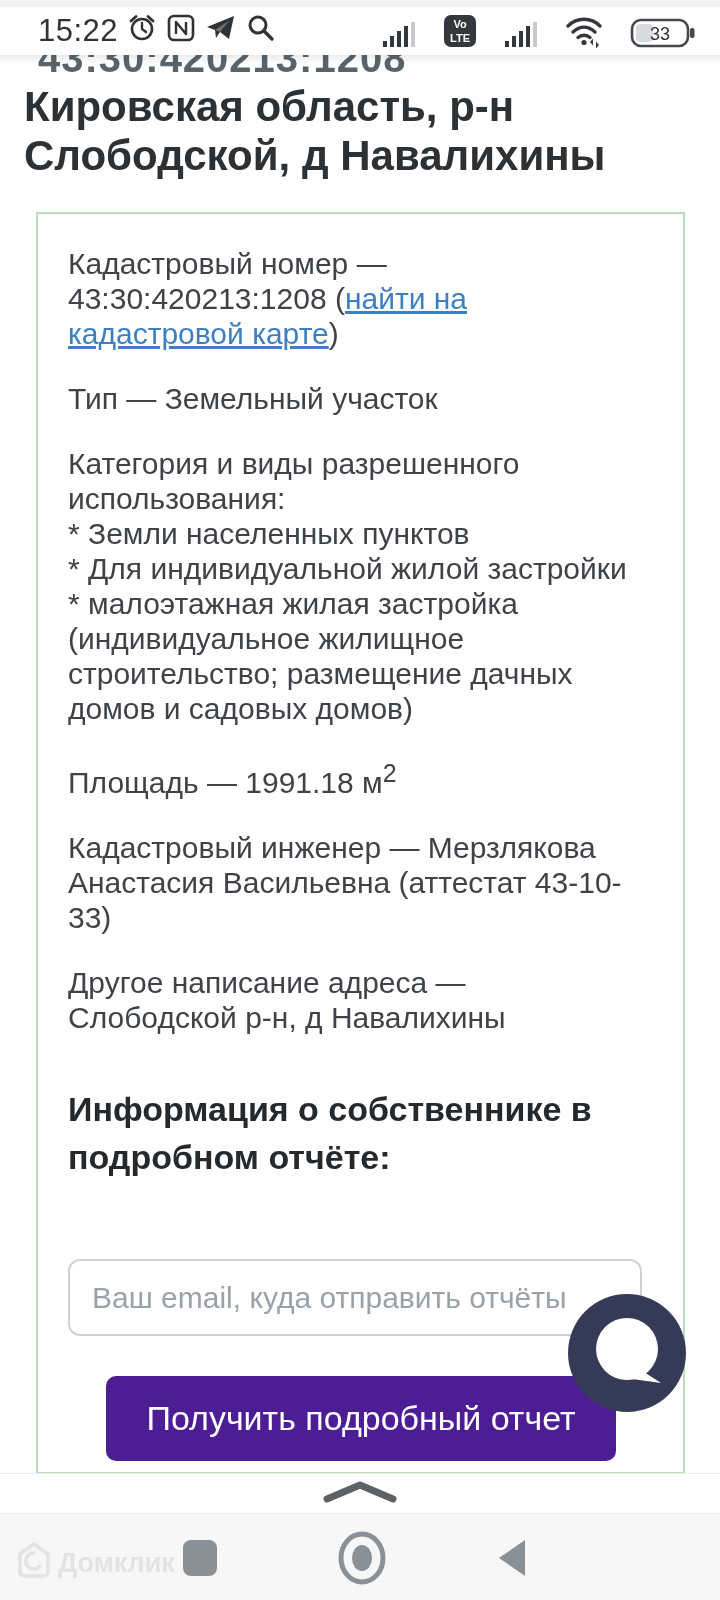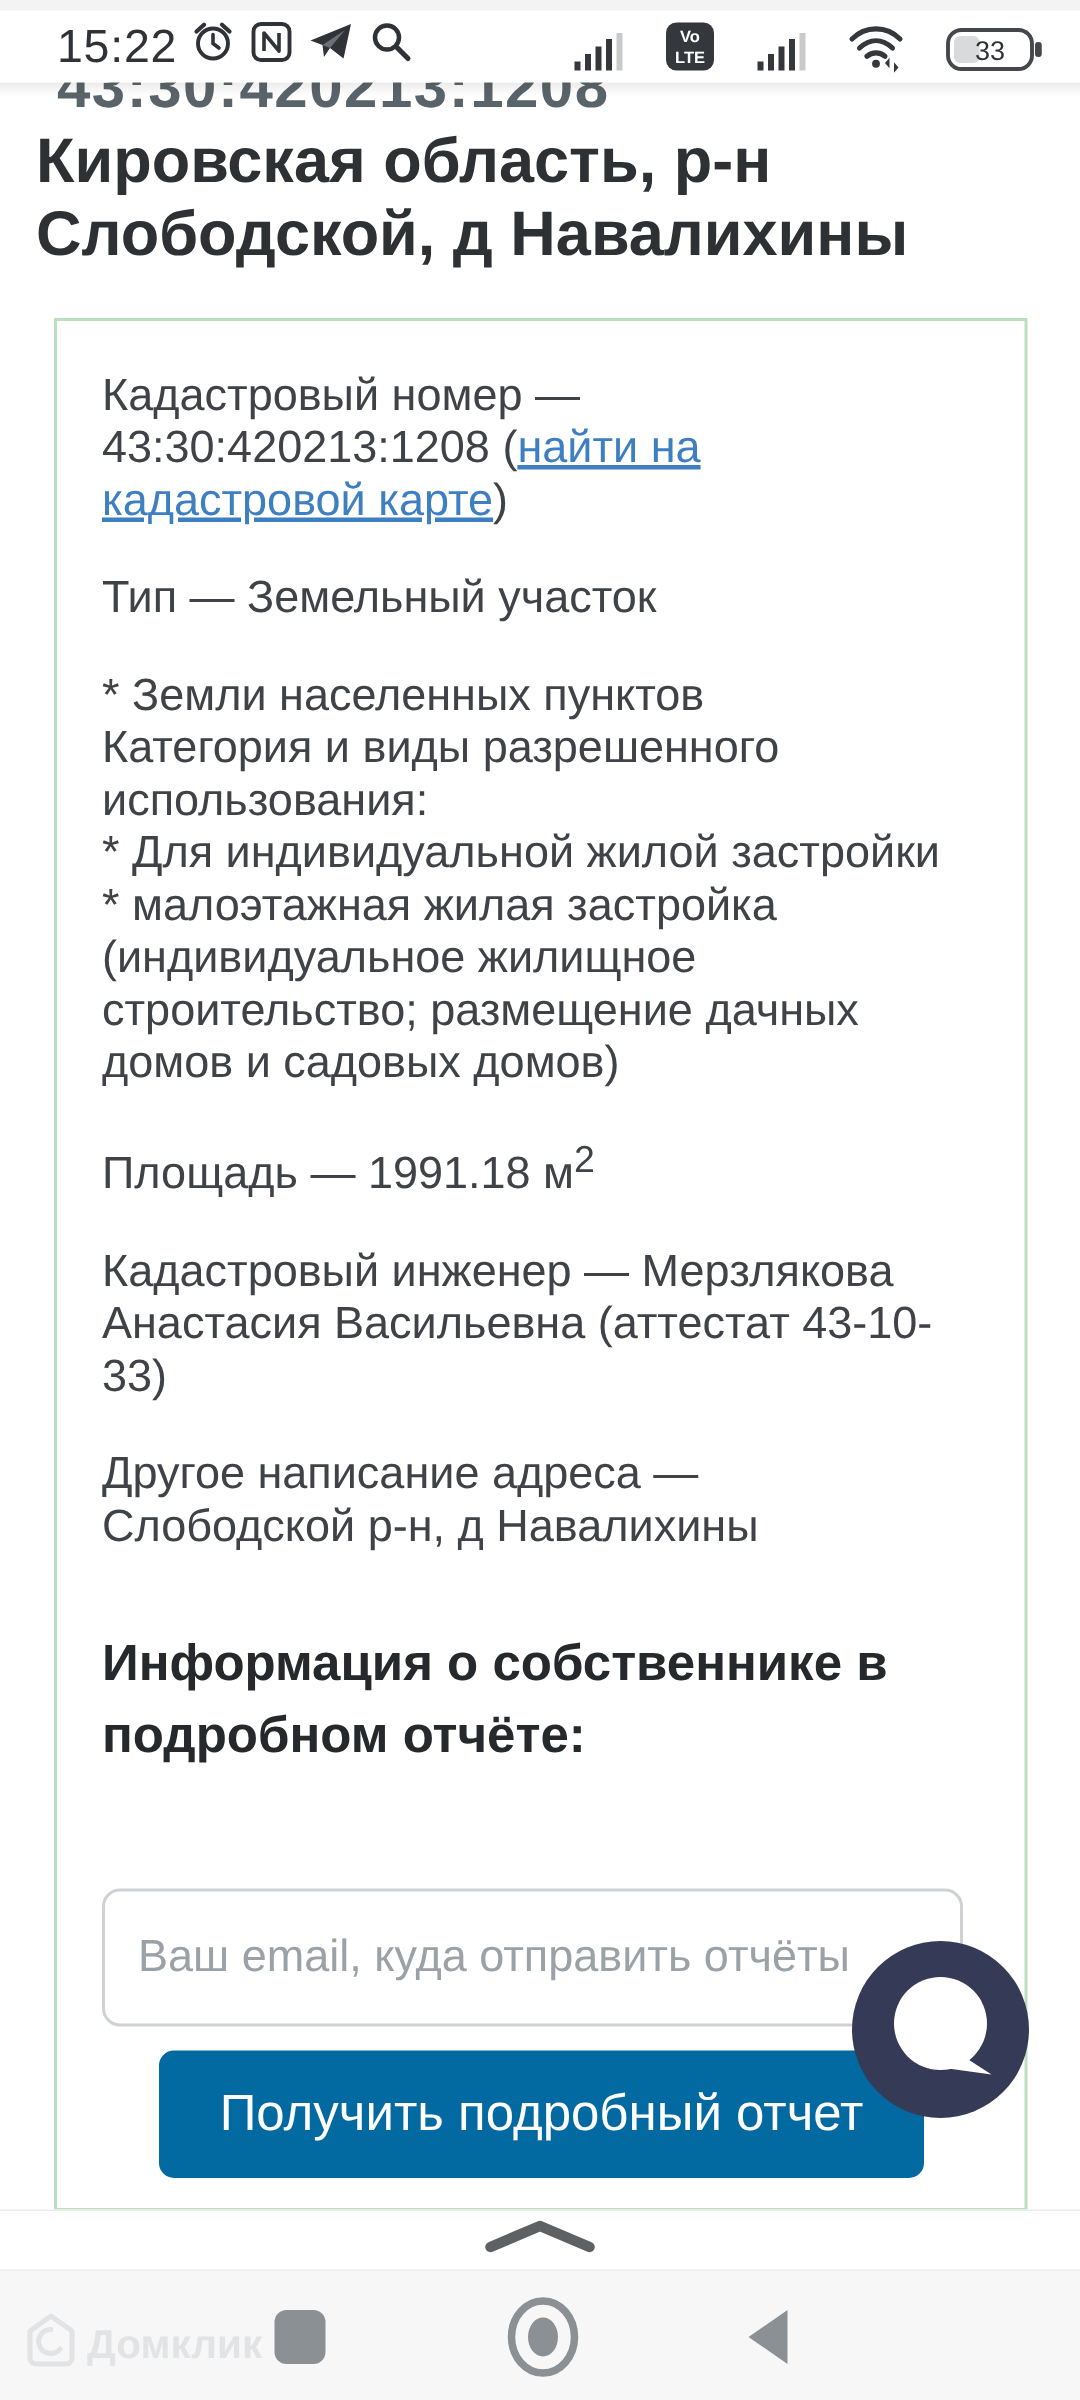--- a/index.html
+++ b/index.html
@@ -23,25 +23,25 @@
 
   .page-title { position:absolute; top:82px; left:24px; width:630px;
                 font-size:42px; line-height:49px; font-weight:700; color:#2d3134; }
 
   .card { position:absolute; top:212px; left:36px; width:649px; height:1262px;
           border:2px solid #badfbc; background:#fff; padding:32px 30px 0 30px; }
   .card p, .card .para { width:560px; font-size:30px; line-height:35px; color:#3f4347; margin:0 0 30px 0; }
   .card a.map-link { color:#3e7fc1; text-decoration:underline; }
   .section-heading { width:560px; font-size:34px; line-height:48px; font-weight:700; color:#25292c;
                      margin:50px 0 0 0; }
-  .email-input { margin-top:78px; width:574px; height:92px; border:2px solid #cfd2d4; border-radius:12px;
+  .email-input { margin-top:78px; width:574px; height:77px; border:2px solid #cfd2d4; border-radius:12px;
                  padding:0 22px; font-size:30px; color:#3f4347; outline:none;
                  font-family:"Liberation Sans", sans-serif; }
   .email-input::placeholder { color:#9aa1a7; }
-  .submit-btn { display:block; margin:16px 0 0 38px; width:510px; height:85px; background:#0369a1;
+  .submit-btn { display:block; margin:40px 0 0 38px; width:510px; height:85px; background:#4c1d95;
                 border:none; border-radius:10px; color:#fff; font-size:34px;
                 font-family:"Liberation Sans", sans-serif; white-space:nowrap; overflow:hidden; }
 
   
   .chat-fab { position:absolute; top:1294px; left:568px; width:118px; height:118px; border-radius:50%;
               background:#353b57; z-index:6; display:flex; align-items:center; justify-content:center; }
 
   
   .swipe-strip { position:absolute; top:1473px; left:0; width:720px; height:40px; background:#fff;
                  border-top:1px solid #ececec; z-index:10; display:flex; align-items:center; justify-content:center; }
@@ -141,22 +141,22 @@
 </div>
 
 <h1 class="page-title">Кировская область, р-н Слободской, д Навалихины</h1>
 
 <div class="card">
   <p class="para"><span>Кадастровый номер — 43:30:420213:1208 (</span><a href="#" class="map-link">найти на кадастровой карте</a><span>)</span></p>
 
   <p>Тип — Земельный участок</p>
 
   <div class="para">
+    <div>Категория и виды разрешенного использования:</div>
     <div>* Земли населенных пунктов</div>
-    <div>Категория и виды разрешенного использования:</div>
     <div>* Для индивидуальной жилой застройки</div>
     <div>* малоэтажная жилая застройка (индивидуальное жилищное строительство; размещение дачных домов и садовых домов)</div>
   </div>
 
   <p><span>Площадь — 1991.18 м</span><sup>2</sup></p>
 
   <p>Кадастровый инженер — Мерзлякова Анастасия Васильевна (аттестат 43-10-33)</p>
 
   <p>Другое написание адреса — Слободской р-н, д Навалихины</p>
 

